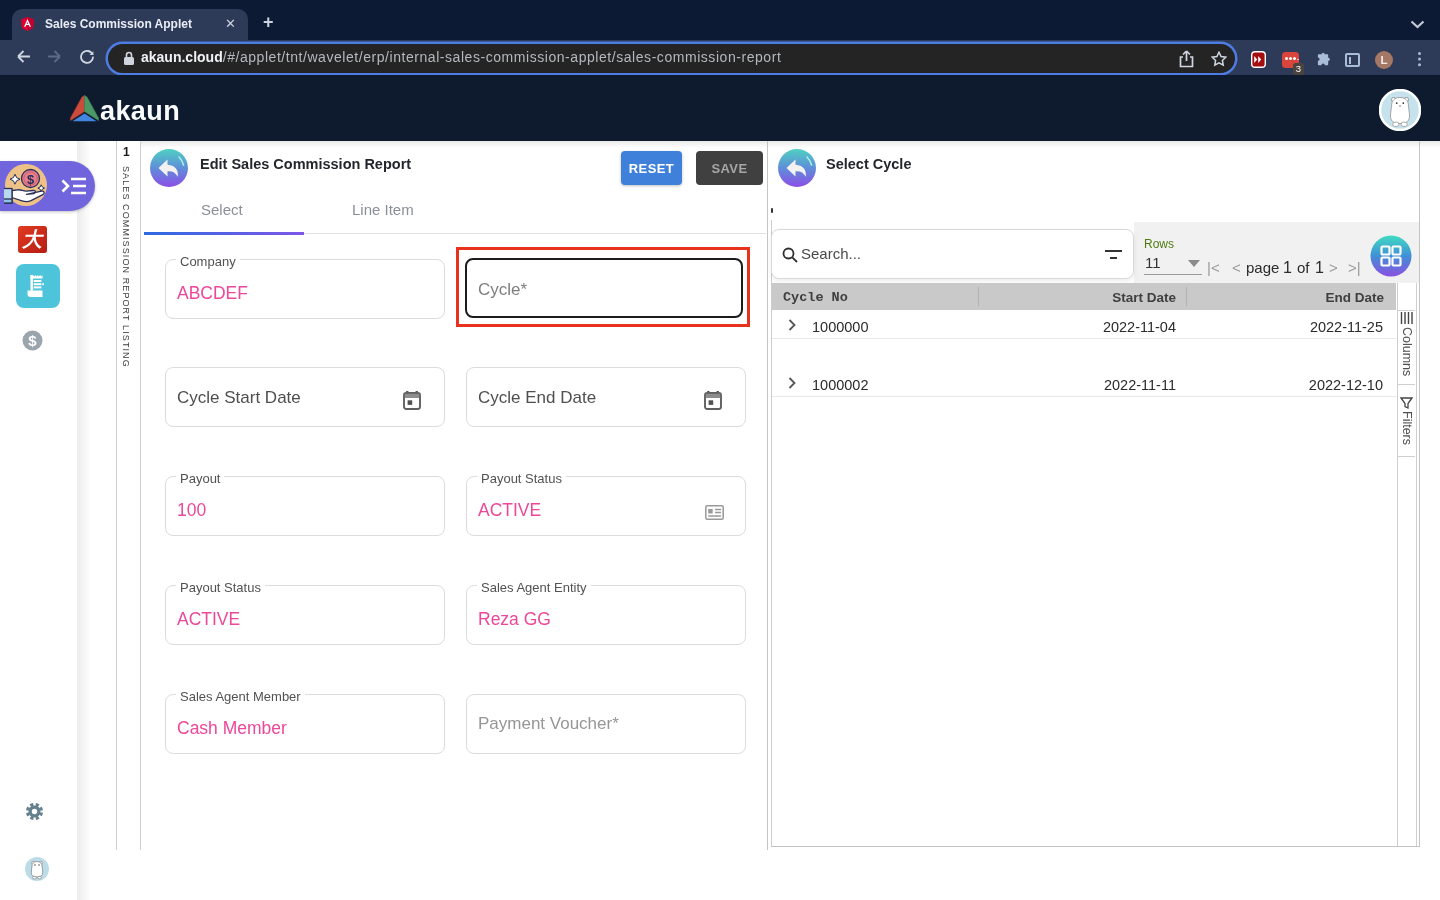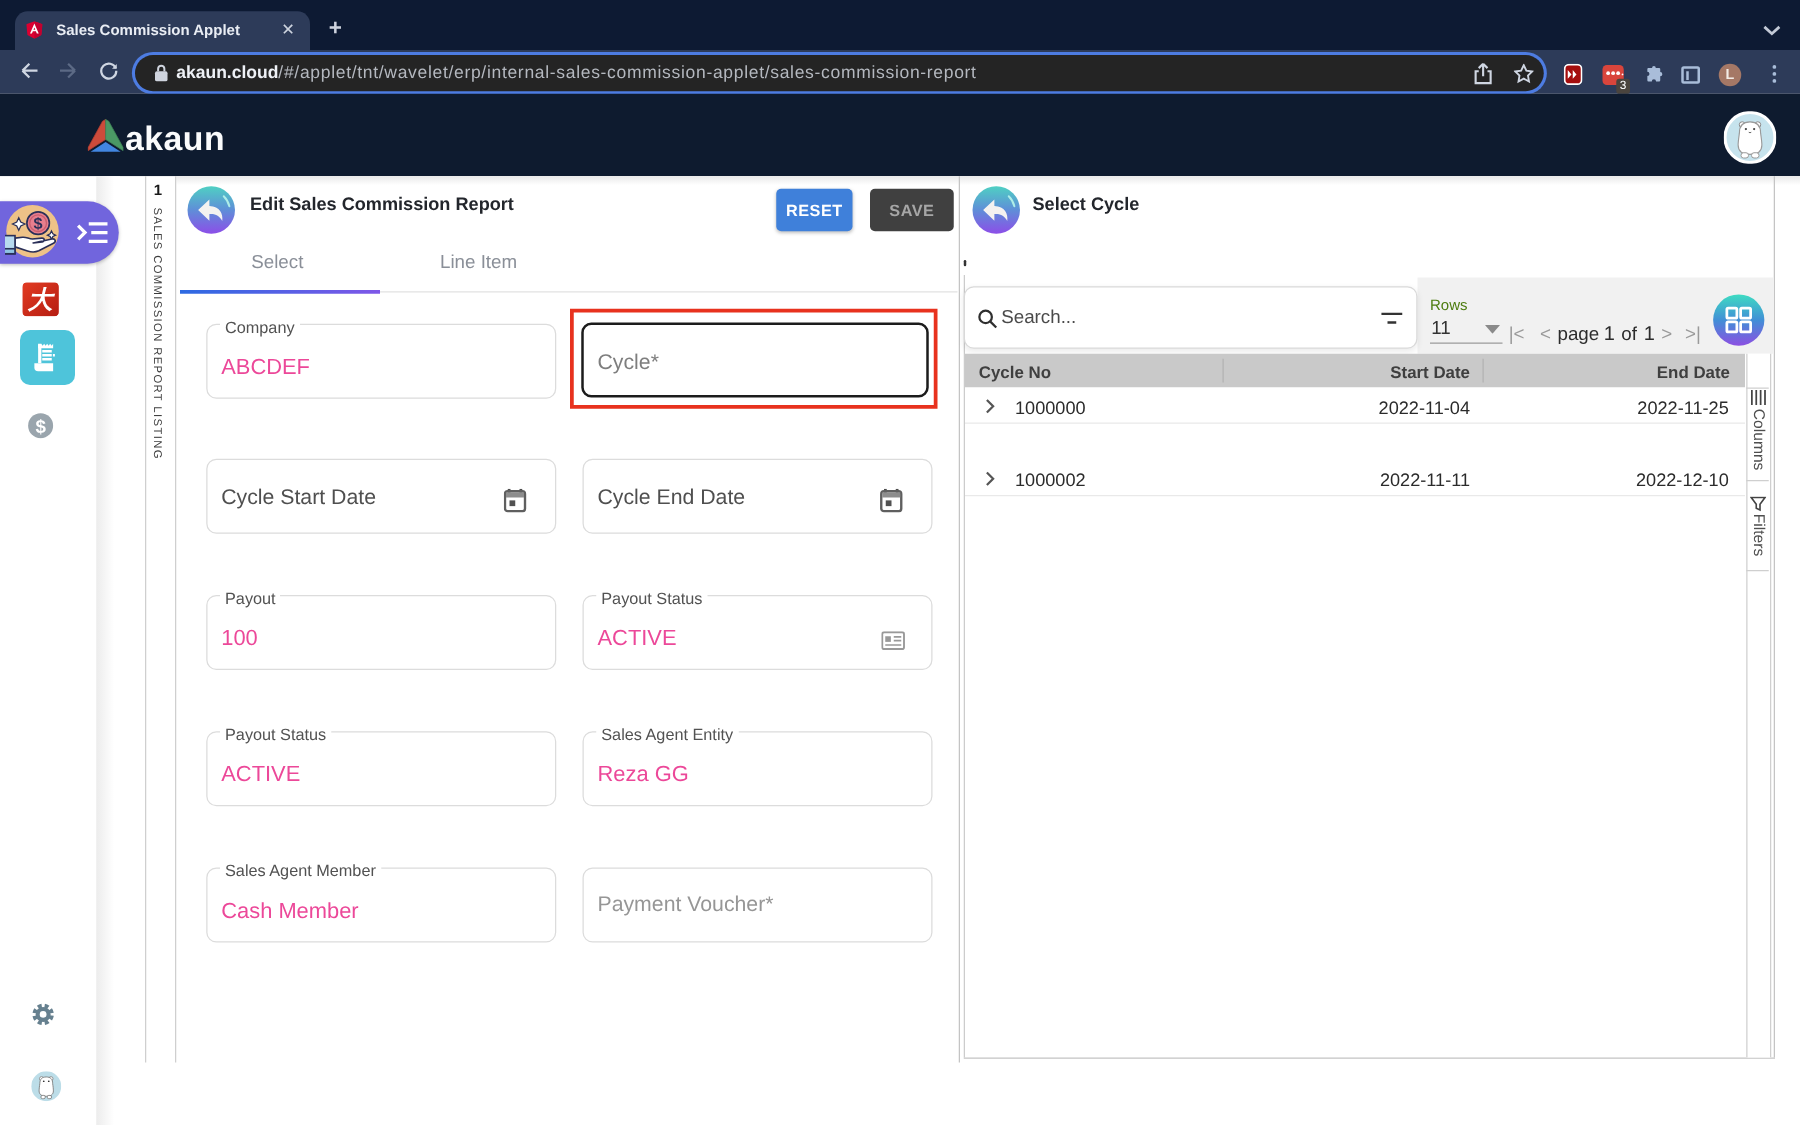--- a/index.html
+++ b/index.html
@@ -367,21 +367,21 @@
       <circle cx="21" cy="21" r="20.5" fill="url(#gb)"></circle>
       <g fill="none" stroke="#fff" stroke-width="2.2">
         <rect x="11.5" y="11.5" width="8" height="8" rx="1"></rect>
         <rect x="22.5" y="11.5" width="8" height="8" rx="1"></rect>
         <rect x="11.5" y="22.5" width="8" height="8" rx="1"></rect>
         <rect x="22.5" y="22.5" width="8" height="8" rx="1"></rect>
       </g>
     </svg>
 
     <div id="thead" class="abs"></div>
-    <div class="th abs" style="left:783px;">Cycle No</div>
+    <div class="th abs" style="left:783px;font-family:Liberation Mono, monospace;">Cycle No</div>
     <div class="th abs" style="left:1035px; width:141px; text-align:right;">Start Date</div>
     <div class="abs th" style="left:1243px; width:141px; text-align:right;">End Date</div>
     <div class="abs" style="left:978px; top:146px; width:1px; height:19px; background:#b2b2b2;"></div>
     <div class="abs" style="left:1186px; top:146px; width:1px; height:19px; background:#b2b2b2;"></div>
 
     <div class="row" style="top:169px; background:#fff;">
       <svg class="cell" style="left:16px; top:9px" width="8" height="12" viewBox="0 0 8 12">
         <path d="M1.5 1 L6.5 6 L1.5 11" stroke="#555" stroke-width="1.8" fill="none"></path>
         </svg>
       <span class="cell" style="left:40px;">1000000</span>

